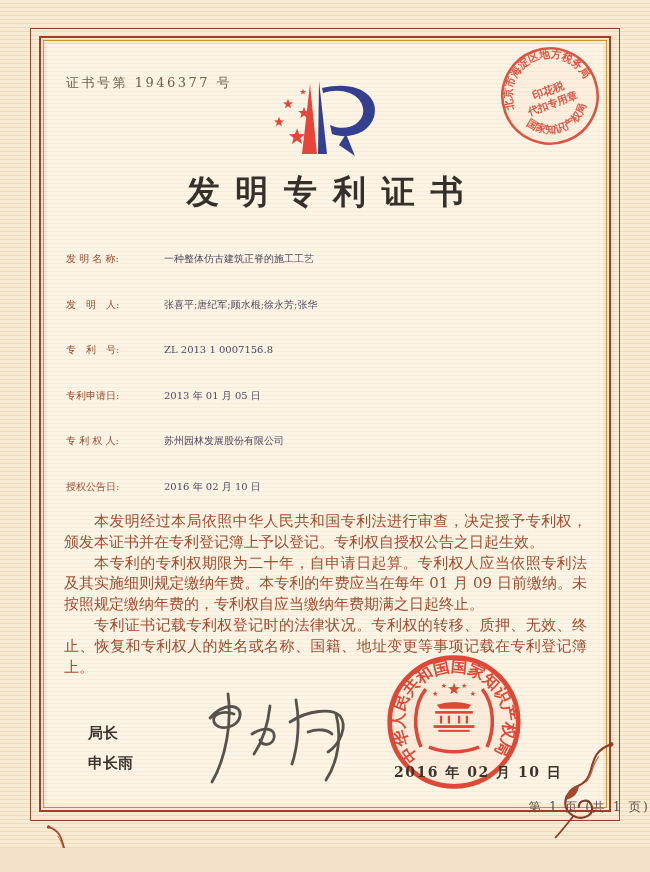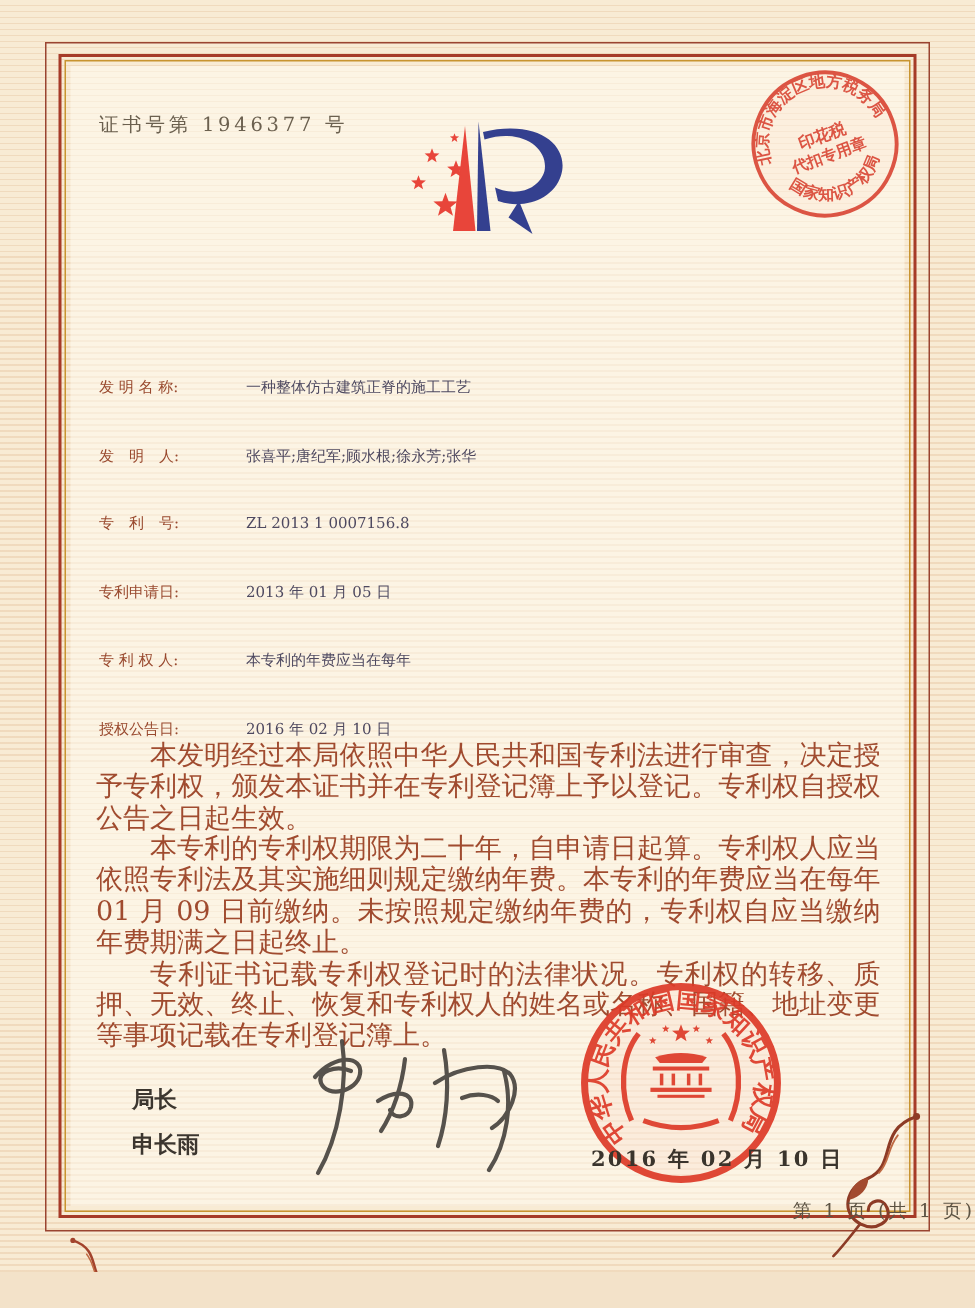--- a/index.html
+++ b/index.html
@@ -38,22 +38,22 @@
   .title{
     position:absolute;left:0;right:0;top:170px;margin:0;
     text-align:center;font-size:33px;font-weight:600;
     letter-spacing:.48em;text-indent:.48em;color:#35302a;
   }
   .fields{position:absolute;left:66px;top:248px;right:60px;}
   .field-row{margin-bottom:24.5px;font-size:10px;line-height:21px;white-space:nowrap;}
   .flabel{color:#99492e;display:inline-block;min-width:88px;}
   .fvalue{color:#4e4960;margin-left:10px;}
   .paragraphs{
-    position:absolute;left:64px;right:63px;top:494px;
-    font-size:18px;line-height:20.8px;color:#a04b2f;text-align:justify;
+    position:absolute;left:64px;right:63px;top:511px;
+    font-size:15px;line-height:20.8px;color:#a04b2f;text-align:justify;
   }
   .paragraphs p{margin:0;text-indent:2em;}
   .official{
     position:absolute;left:88px;top:718px;
     font-size:15px;font-weight:600;color:#3c362f;line-height:30px;
     font-family:"DejaVu Sans","Liberation Sans",sans-serif;
   }
   .signature{position:absolute;left:190px;top:688px;}
   .main-seal{position:absolute;left:385px;top:653px;opacity:.92;}
   .seal-date{
@@ -129,36 +129,37 @@
         <textPath href="#tax-arc-top" textLength="112" lengthAdjust="spacingAndGlyphs">北京市海淀区地方税务局</textPath>
       </text>
       <text font-size="10" font-weight="bold">
         <textPath href="#tax-arc-bottom" textLength="72" lengthAdjust="spacingAndGlyphs">国家知识产权局</textPath>
       </text>
       <text x="56" y="54" text-anchor="middle" font-size="10.5" font-weight="bold">印花税</text>
       <text x="56" y="67" text-anchor="middle" font-size="10" font-weight="bold">代扣专用章</text>
     </g>
   </svg>
 
+  <h1 class="title">发明专利证书</h1>
 
   <div class="fields">
     <div class="field-row">
       <span class="flabel">发 明 名 称:</span><span class="fvalue">一种整体仿古建筑正脊的施工工艺</span>
     </div>
     <div class="field-row">
       <span class="flabel">发　明　人:</span><span class="fvalue">张喜平;唐纪军;顾水根;徐永芳;张华</span>
     </div>
     <div class="field-row">
       <span class="flabel">专　利　号:</span><span class="fvalue">ZL 2013 1 0007156.8</span>
     </div>
     <div class="field-row">
       <span class="flabel">专利申请日:</span><span class="fvalue">2013 年 01 月 05 日</span>
     </div>
     <div class="field-row">
-      <span class="flabel">专 利 权 人:</span><span class="fvalue">本专利的年费应当在每年</span>
+      <span class="flabel">专 利 权 人:</span><span class="fvalue">苏州园林发展股份有限公司</span>
     </div>
     <div class="field-row">
       <span class="flabel">授权公告日:</span><span class="fvalue">2016 年 02 月 10 日</span>
     </div>
   </div>
 
   <div class="paragraphs">
     <p>本发明经过本局依照中华人民共和国专利法进行审查，决定授予专利权，颁发本证书并在专利登记簿上予以登记。专利权自授权公告之日起生效。</p>
     <p>本专利的专利权期限为二十年，自申请日起算。专利权人应当依照专利法及其实施细则规定缴纳年费。本专利的年费应当在每年 01 月 09 日前缴纳。未按照规定缴纳年费的，专利权自应当缴纳年费期满之日起终止。</p>
     <p>专利证书记载专利权登记时的法律状况。专利权的转移、质押、无效、终止、恢复和专利权人的姓名或名称、国籍、地址变更等事项记载在专利登记簿上。</p>

